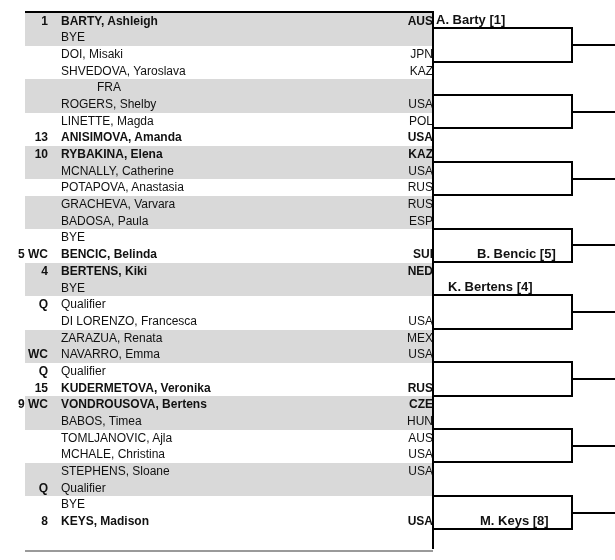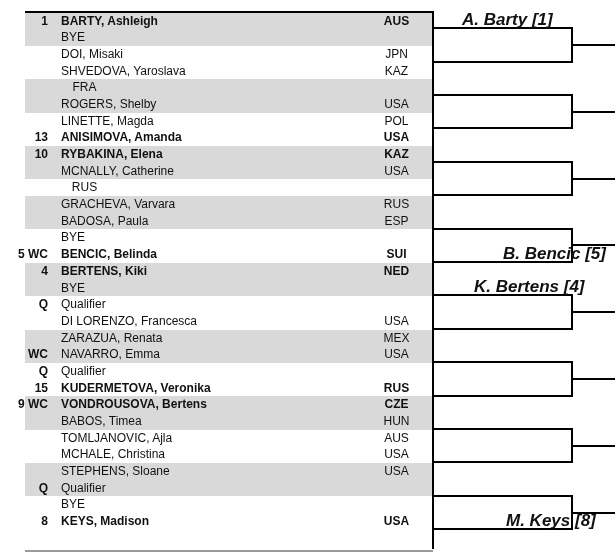--- a/index.html
+++ b/index.html
@@ -20,35 +20,34 @@
     height:16.7px;
     font-size:12px; line-height:16.7px;
     white-space:nowrap;
   }
   .row.shaded { background:#d9d9d9; }
   .cell-entry {
     flex:none; width:43px; margin-left:-20px;
     text-align:right; font-weight:bold;
   }
   .cell-name { flex:1; margin-left:13px; overflow:visible; }
-  .cell-country { flex:none; width:73px; text-align:center; }
+  .cell-country { flex:none; width:73px; text-align:right; }
   .row.seeded .cell-name, .row.seeded .cell-country { font-weight:bold; }
 
   
   .hline, .vline { position:absolute; background:#000000; }
   .hline { height:2px; }
   .vline { width:2px; }
   .bottom-rule { position:absolute; height:1.5px; background:#9a9a9a; }
 
   .advancer {
-    position:absolute; left:462px;
+    position:absolute; left:436px;
     height:15px; line-height:15px;
-    font-size:17px; font-weight:bold;
+    font-size:13px; font-weight:bold;
     white-space:nowrap;
-    font-style:italic;
   }
 </style>
 </head>
 <body>
 
 <div class="sheet">
   <div class="draw-table" id="draw-table">
       <div class="row shaded seeded">
         <span class="cell-entry">1</span>
         <span class="cell-name">BARTY, Ashleigh</span>
@@ -93,20 +92,21 @@
         <span class="cell-name">RYBAKINA, Elena</span>
         <span class="cell-country">KAZ</span>
       </div>
       <div class="row shaded">
         <span class="cell-entry"></span>
         <span class="cell-name">MCNALLY, Catherine</span>
         <span class="cell-country">USA</span>
       </div>
       <div class="row">
         <span class="cell-entry"></span>
+        <span class="cell-name">POTAPOVA, Anastasia</span>
         <span class="cell-country">RUS</span>
       </div>
       <div class="row shaded">
         <span class="cell-entry"></span>
         <span class="cell-name">GRACHEVA, Varvara</span>
         <span class="cell-country">RUS</span>
       </div>
       <div class="row shaded">
         <span class="cell-entry"></span>
         <span class="cell-name">BADOSA, Paula</span>

